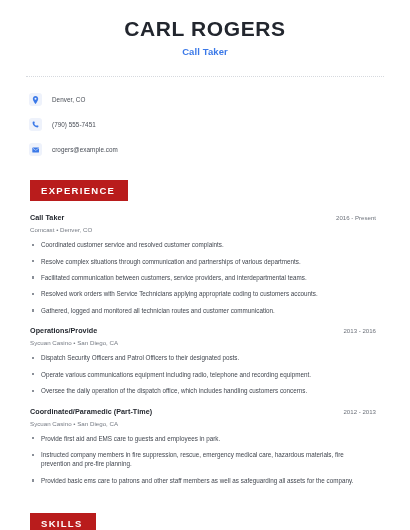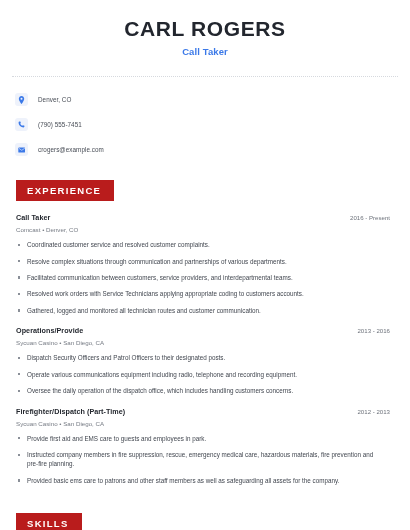--- a/index.html
+++ b/index.html
@@ -11,21 +11,21 @@
     height: 530px;
     background: #ffffff;
     font-family: "Liberation Sans", sans-serif;
     color: #2c3039;
     overflow: hidden;
   }
   .page {
     width: 410px;
     height: 444px;
     box-sizing: border-box;
-    padding: 0 12px;
+    padding: 0 26px;
     position: relative;
   }
 
   
   .header {
     padding-top: 17px;
     text-align: center;
   }
   .full-name {
     font-size: 21px;
@@ -213,21 +213,21 @@
         <div class="job-meta">Sycuan Casino • San Diego, CA</div>
         <ul class="bullets">
           <li>Dispatch Security Officers and Patrol Officers to their designated posts.</li>
           <li>Operate various communications equipment including radio, telephone and recording equipment.</li>
           <li>Oversee the daily operation of the dispatch office, which includes handling customers concerns.</li>
         </ul>
       </div>
 
       <div class="job">
         <div class="job-head">
-          <span class="job-role">Firefighter/Dispatch (Part-Time)</span>
+          <span class="job-role">Coordinated/Paramedic (Part-Time)</span>
           <span class="job-dates">2012 - 2013</span>
         </div>
         <div class="job-meta">Sycuan Casino • San Diego, CA</div>
         <ul class="bullets">
           <li>Provide first aid and EMS care to guests and employees in park.</li>
           <li>Instructed company members in fire suppression, rescue, emergency medical care, hazardous materials, fire prevention and pre-fire planning.</li>
           <li>Provided basic ems care to patrons and other staff members as well as safeguarding all assets for the company.</li>
         </ul>
       </div>
 

